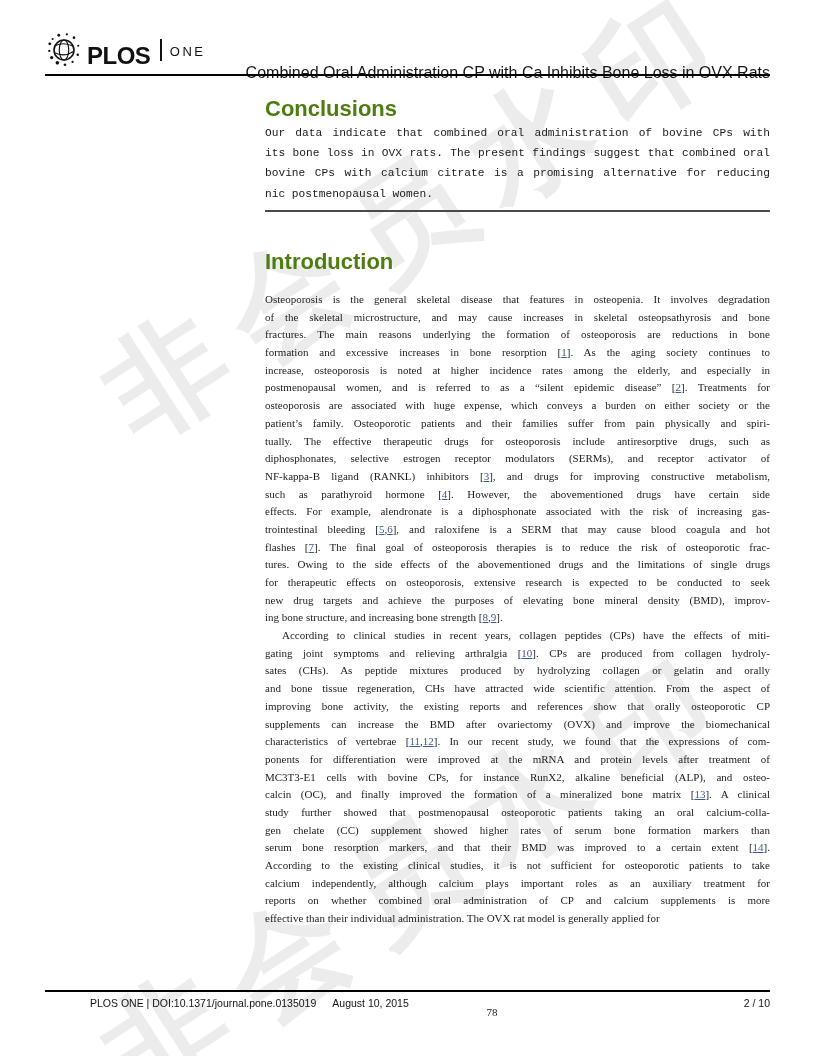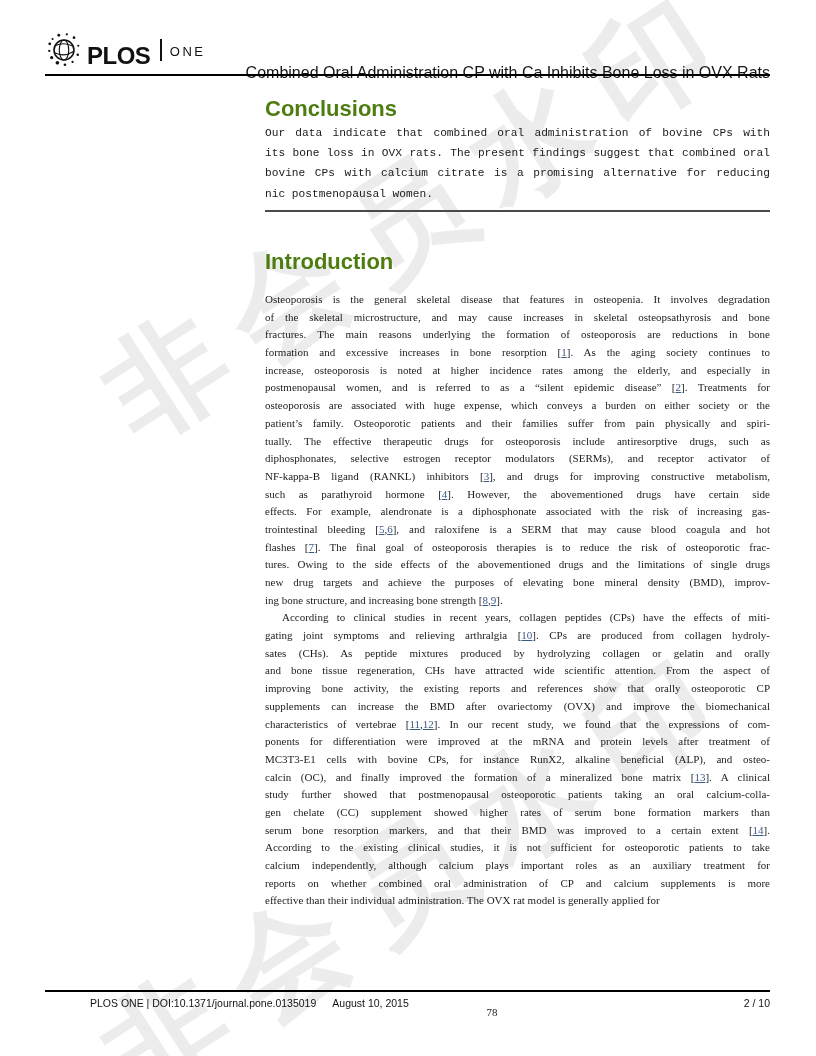--- a/index.html
+++ b/index.html
@@ -111,20 +111,21 @@
         <div class="tline serif-line">osteoporosis are associated with huge expense, which conveys a burden on either society or the</div>
         <div class="tline serif-line">patient’s family. Osteoporotic patients and their families suffer from pain physically and spiri-</div>
         <div class="tline serif-line">tually. The effective therapeutic drugs for osteoporosis include antiresorptive drugs, such as</div>
         <div class="tline serif-line">diphosphonates, selective estrogen receptor modulators (SERMs), and receptor activator of</div>
         <div class="tline serif-line">NF-kappa-B ligand (RANKL) inhibitors [<a class="cite" style="color: rgb(58, 90, 136);">3</a>], and drugs for improving constructive metabolism,</div>
         <div class="tline serif-line">such as parathyroid hormone [<a class="cite" style="color: rgb(58, 90, 136);">4</a>]. However, the abovementioned drugs have certain side</div>
         <div class="tline serif-line">effects. For example, alendronate is a diphosphonate associated with the risk of increasing gas-</div>
         <div class="tline serif-line">trointestinal bleeding [<a class="cite" style="color: rgb(58, 90, 136);">5</a>,<a class="cite" style="color: rgb(58, 90, 136);">6</a>], and raloxifene is a SERM that may cause blood coagula and hot</div>
         <div class="tline serif-line">flashes [<a class="cite" style="color: rgb(58, 90, 136);">7</a>]. The final goal of osteoporosis therapies is to reduce the risk of osteoporotic frac-</div>
         <div class="tline serif-line">tures. Owing to the side effects of the abovementioned drugs and the limitations of single drugs</div>
+        <div class="tline serif-line">for therapeutic effects on osteoporosis, extensive research is expected to be conducted to seek</div>
         <div class="tline serif-line">new drug targets and achieve the purposes of elevating bone mineral density (BMD), improv-</div>
         <div class="tline serif-line last">ing bone structure, and increasing bone strength [<a class="cite" style="color: rgb(58, 90, 136);">8</a>,<a class="cite" style="color: rgb(58, 90, 136);">9</a>].</div>
         <div class="tline serif-line indent">According to clinical studies in recent years, collagen peptides (CPs) have the effects of miti-</div>
         <div class="tline serif-line">gating joint symptoms and relieving arthralgia [<a class="cite" style="color: rgb(58, 90, 136);">10</a>]. CPs are produced from collagen hydroly-</div>
         <div class="tline serif-line">sates (CHs). As peptide mixtures produced by hydrolyzing collagen or gelatin and orally</div>
         <div class="tline serif-line">and bone tissue regeneration, CHs have attracted wide scientific attention. From the aspect of</div>
         <div class="tline serif-line">improving bone activity, the existing reports and references show that orally osteoporotic CP</div>
         <div class="tline serif-line">supplements can increase the BMD after ovariectomy (OVX) and improve the biomechanical</div>
         <div class="tline serif-line">characteristics of vertebrae [<a class="cite" style="color: rgb(58, 90, 136);">11</a>,<a class="cite" style="color: rgb(58, 90, 136);">12</a>]. In our recent study, we found that the expressions of com-</div>
         <div class="tline serif-line">ponents for differentiation were improved at the mRNA and protein levels after treatment of</div>

